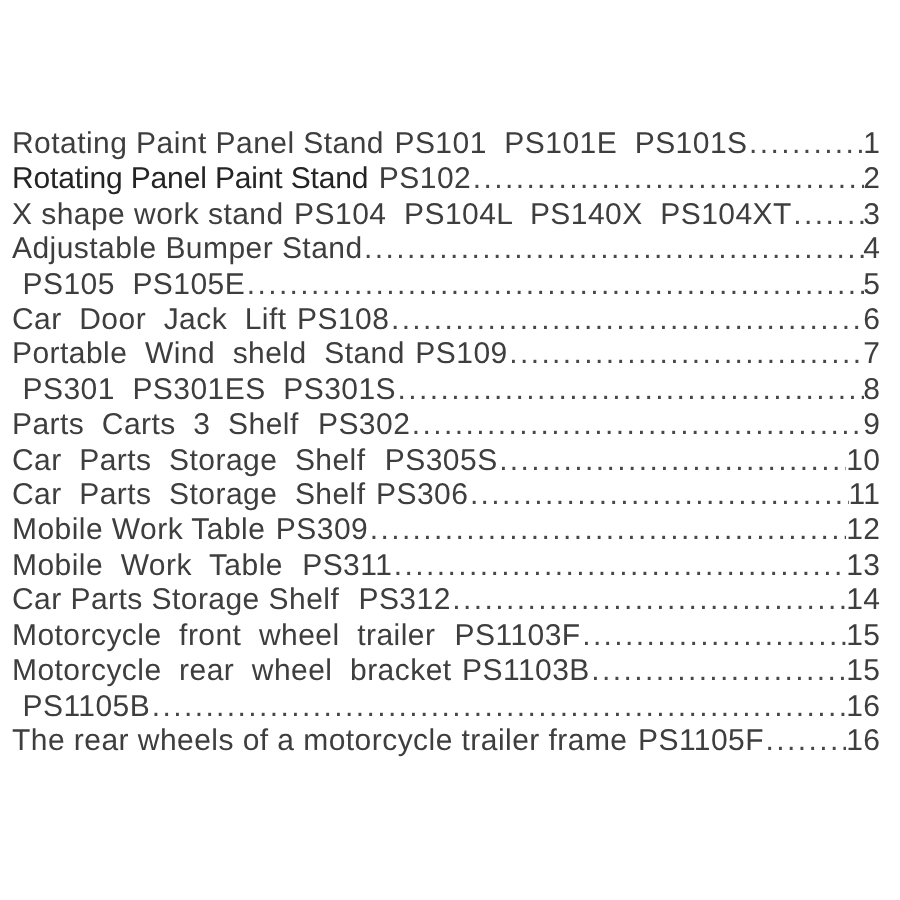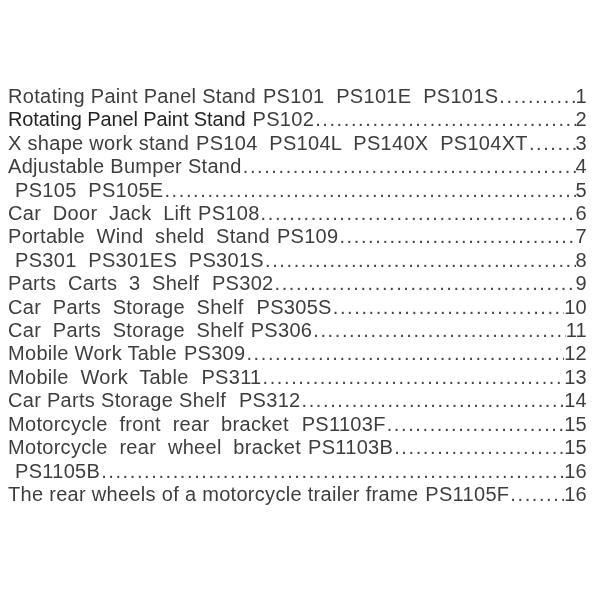--- a/index.html
+++ b/index.html
@@ -133,21 +133,21 @@
     <span class="dots">........................................................................................................................................................</span>
     <span class="page">13</span>
   </div>
       <div class="toc-row">
     <span class="title">Car Parts Storage Shelf </span>
     <span class="codes">PS312</span>
     <span class="dots">........................................................................................................................................................</span>
     <span class="page">14</span>
   </div>
       <div class="toc-row">
-    <span class="title">Motorcycle  front  rear  bracket </span>
+    <span class="title">Motorcycle  front  wheel  trailer </span>
     <span class="codes">PS1103F</span>
     <span class="dots">........................................................................................................................................................</span>
     <span class="page">15</span>
   </div>
       <div class="toc-row">
     <span class="title">Motorcycle  rear  wheel  bracket</span>
     <span class="codes">PS1103B</span>
     <span class="dots">........................................................................................................................................................</span>
     <span class="page">15</span>
   </div>

